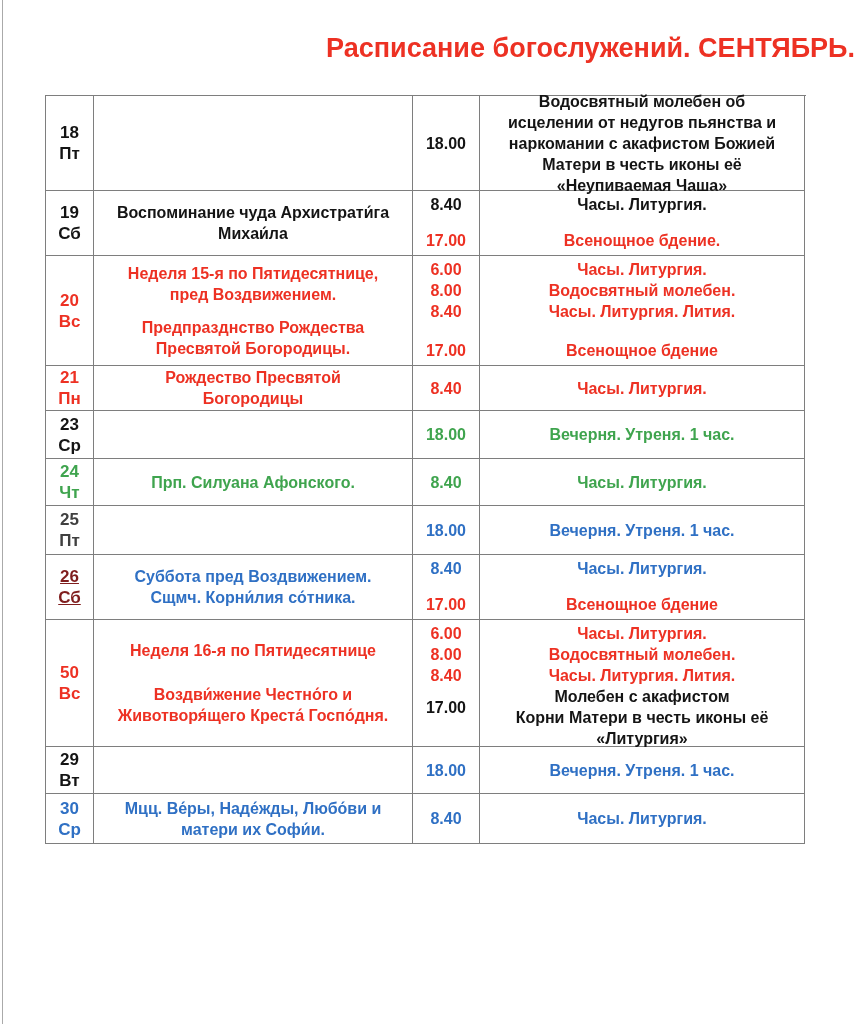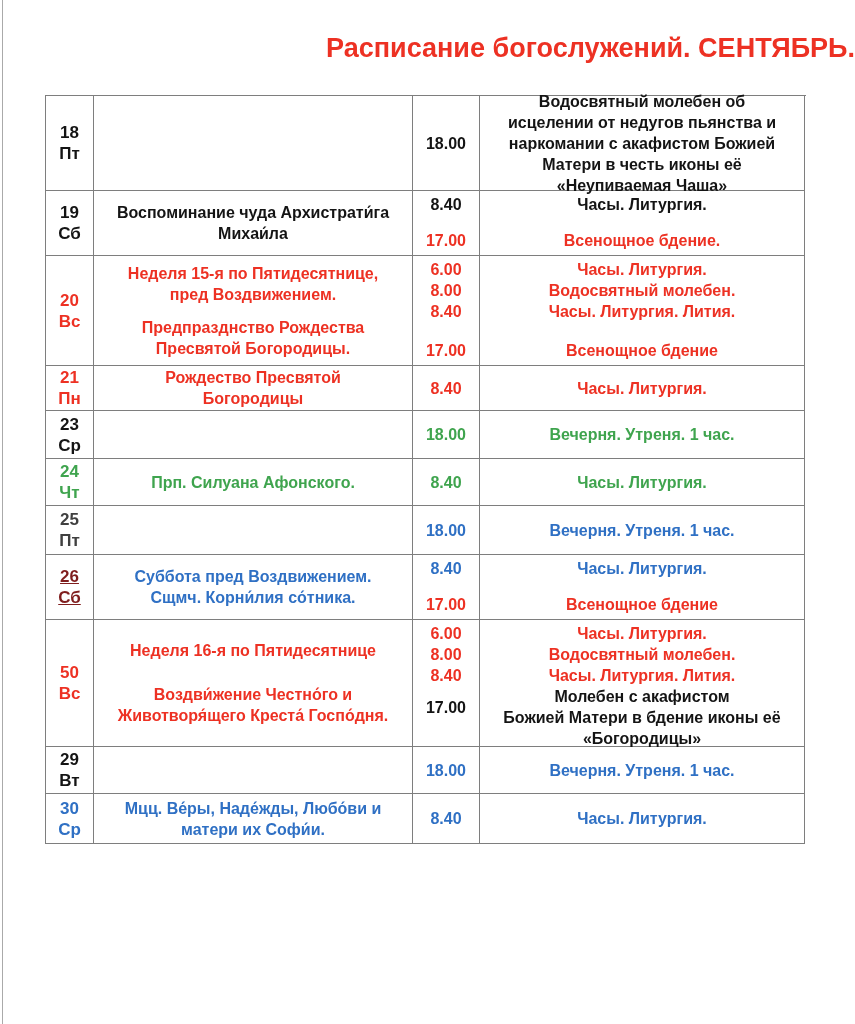--- a/index.html
+++ b/index.html
@@ -246,22 +246,22 @@
       </div>
     </div>
     <div class="cell rh8 between">
       <div class="grp" style="color: rgb(237, 49, 35);">
         <div>Часы. Литургия.</div>
         <div>Водосвятный молебен.</div>
         <div>Часы. Литургия. Лития.</div>
       </div>
       <div class="grp" style="color: rgb(20, 20, 20); text-align: center;">
         <div>Молебен с акафистом</div>
-        <div>Божией Матери в бдение иконы её</div>
-        <div>«Богородицы»</div>
+        <div>Корни Матери в честь иконы её</div>
+        <div>«Литургия»</div>
       </div>
     </div>
   </div>
 
   <div class="row">
     <div class="cell date rh9" style="color: rgb(20, 20, 20);">
       <div>29</div>
       <div>Вт</div>
     </div>
     <div class="cell rh9"></div>

